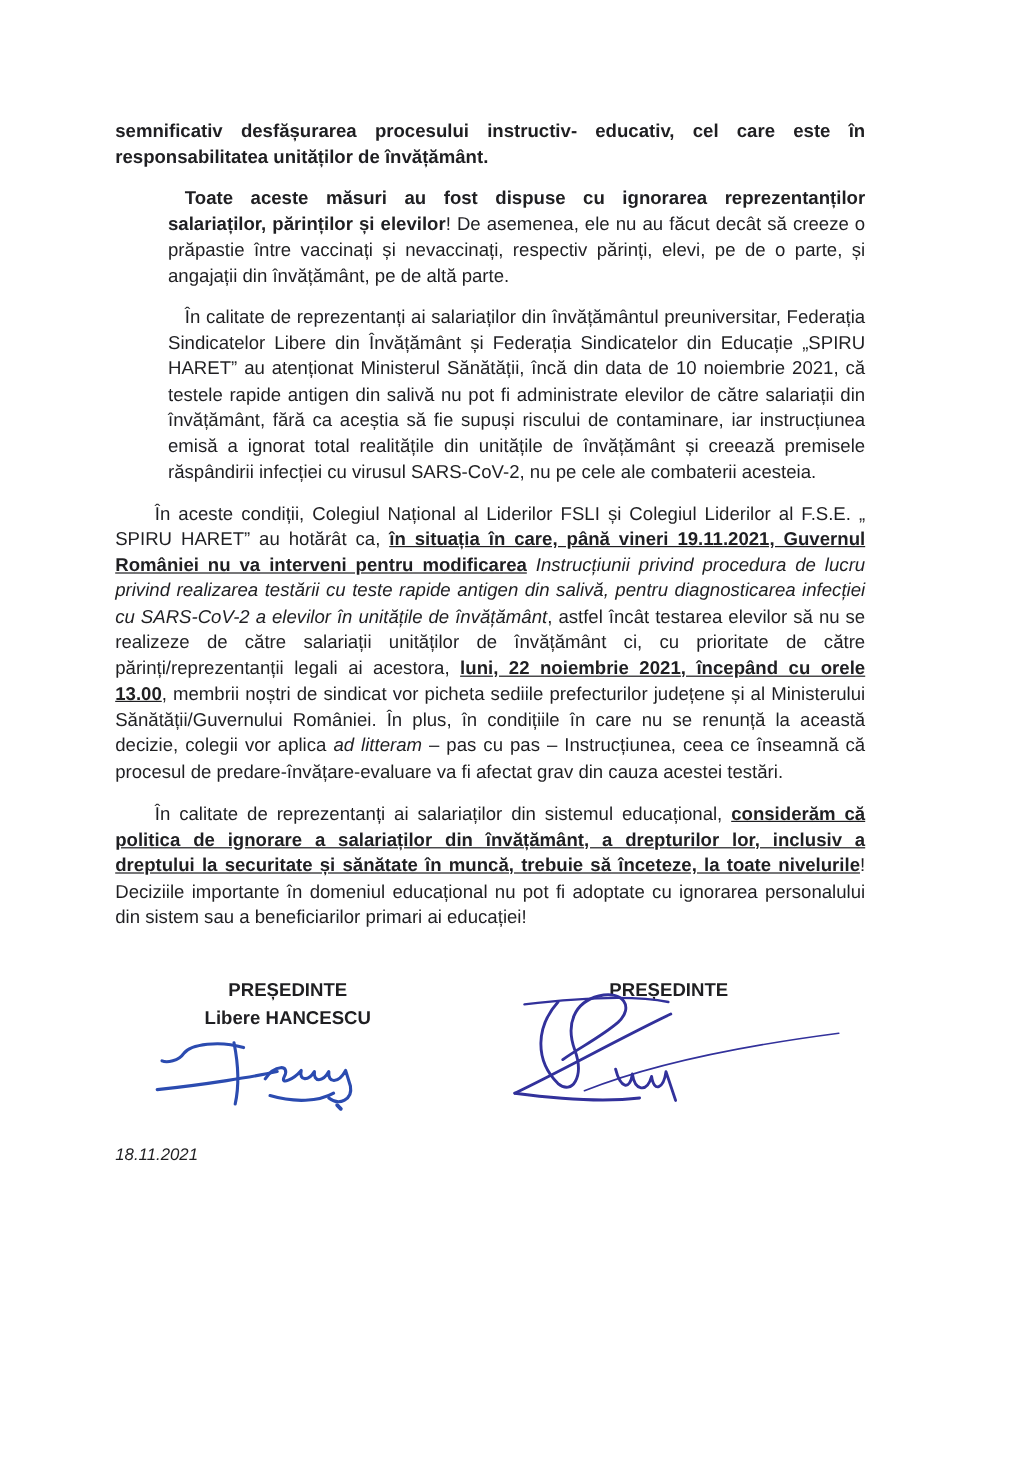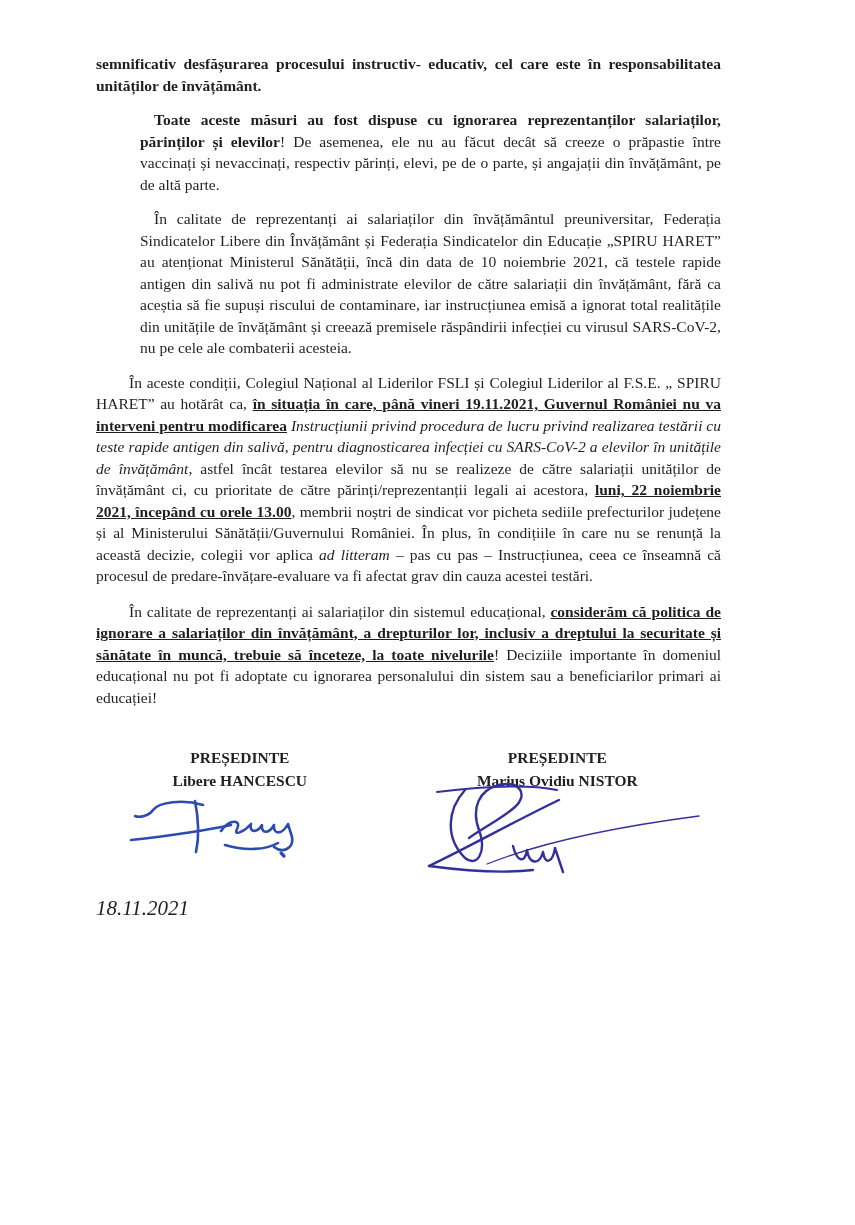--- a/index.html
+++ b/index.html
@@ -1,23 +1,23 @@
 <!DOCTYPE html>
 <html><head>
 <meta charset="utf-8">
 <style>
   html,body{margin:0;padding:0;background:#ffffff;}
   .page{
     position:relative;
     width:814px;height:1225px;
     background:#ffffff;
     box-sizing:border-box;
-    padding:53px 93px 40px 96px;
+    padding:99px 93px 40px 96px;
     color:#1f1f22;
-    font-family:Liberation Serif, serif;
+    font-family:Liberation Sans, sans-serif;
     overflow:hidden;
   }
   .para{
     margin:0 0 13px 0;
     text-align:justify;
     font-size:15.5px;
     line-height:21.5px;
     color:#1f1f22;
   }
   .para.none{text-indent:0;}
@@ -39,21 +39,21 @@
     font-size:15.5px;
     line-height:23px;
     color:#1f1f22;
   }
   .sig-svg{display:block;margin:0 auto;}
   .sig-svg.left-ink{margin-top:0px;}
   .sig-svg.right-ink{margin-top:-16px;}
   .doc-date{
     margin-top:14px;
     font-style:italic;
-    font-size:21px;
+    font-size:14px;
     color:#1f1f22;
     text-align:left;
   }
 </style>
 </head>
 <body>
 
 <div class="page">
 
   <div id="paragraphs">
@@ -76,21 +76,20 @@
           <path d="M 70 9 C 73 24, 75 42, 71 60"></path>
           <path d="M 96 39 C 104 27, 117 27, 112 37 C 108 45, 120 39, 126 32 C 124 41, 132 41, 137 33 C 136 42, 144 42, 149 33 C 148 43, 157 43, 163 32 L 167 45 C 169 56, 158 62, 149 55"></path>
           <path d="M 100 53 C 120 59, 141 58, 153 51"></path>
           <path d="M 156 61 l 3 3" stroke-width="3.2"></path>
         </g>
       </svg>
     </div>
 
     <div class="sig-col right">
       <div class="sig-line">PREȘEDINTE</div>
-      <div class="sig-line">Marius Ovidiu NISTOR</div>
       <svg class="sig-svg right-ink" width="300" height="106" viewBox="0 0 300 106">
         <g fill="none" stroke-width="2.4" stroke-linecap="round" stroke-linejoin="round" stroke="#32319b">
           <path d="M 30 16 C 80 10, 120 8, 150 14" stroke-width="2"></path>
           <path d="M 58 14 C 40 34, 38 62, 58 82 C 70 92, 80 76, 72 54 C 64 32, 72 14, 92 9 C 112 4, 122 18, 108 31 C 94 43, 76 52, 62 62"></path>
           <path d="M 22 90 C 60 72, 110 44, 152 24"></path>
           <path d="M 80 88 C 130 68, 200 52, 292 40" stroke-width="1.3"></path>
           <path d="M 106 70 C 110 86, 118 88, 120 74 C 122 88, 132 90, 136 76 C 138 90, 146 86, 148 72 L 156 96"></path>
           <path d="M 22 90 C 52 94, 92 98, 126 94"></path>
         </g>
       </svg>

